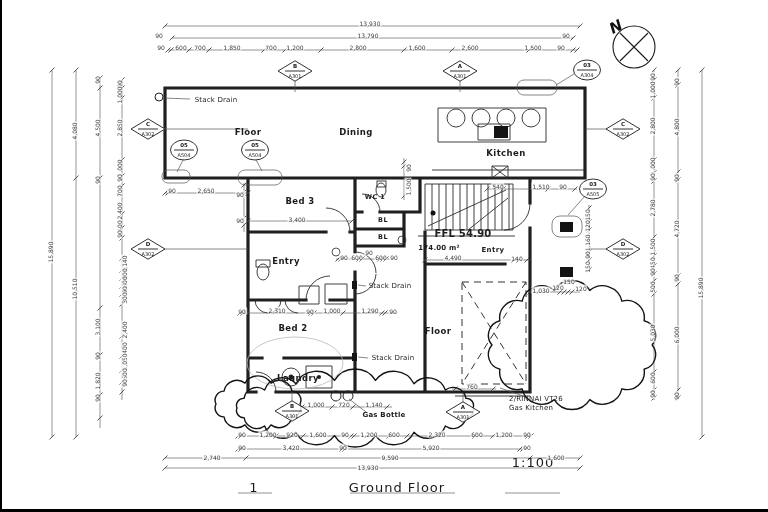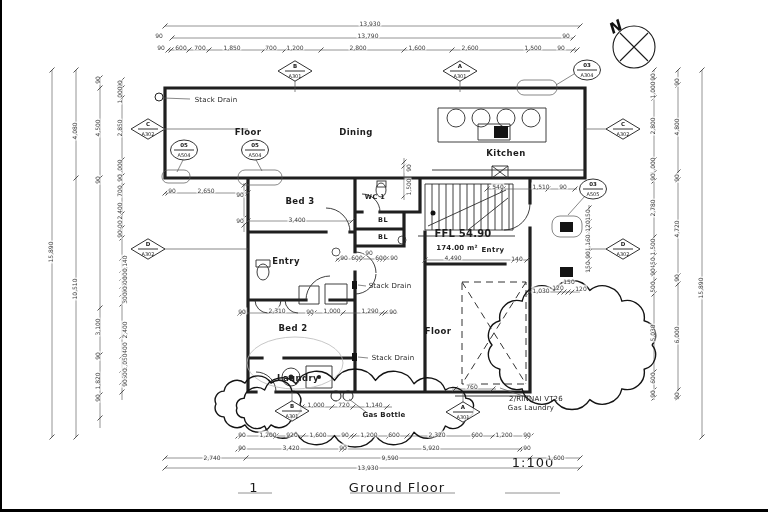--- a/index.html
+++ b/index.html
@@ -314,23 +314,23 @@
     <span class="lbl room" style="left: 286px; top: 261px;">Entry</span>
     <span class="lbl room" style="left: 293px; top: 328px;">Bed 2</span>
     <span class="lbl room" style="left: 298px; top: 378px;">Laundry</span>
     <span class="lbl room" style="left: 438px; top: 331px;">Floor</span>
     <span class="lbl room" style="left: 493px; top: 250px; font-size: 7px;">Entry</span>
     <span class="lbl ann" style="left: 216px; top: 100px;">Stack Drain</span>
     <span class="lbl ann" style="left: 390px; top: 286px;">Stack Drain</span>
     <span class="lbl ann" style="left: 393px; top: 358px;">Stack Drain</span>
     <span class="lbl ann bold" style="left: 384px; top: 415px;">Gas Bottle</span>
     <span class="lbl ann" style="left: 536px; top: 399px;">2/RINNAI VT26</span>
-    <span class="lbl ann" style="left: 531px; top: 408px;">Gas Laundry</span>
+    <span class="lbl ann" style="left: 531px; top: 408px;">Gas Kitchen</span>
     <span class="lbl ann bold" style="left: 463px; top: 233px; font-size: 10px; text-align: center;">FFL 54.90</span>
-    <span class="lbl ann bold" style="left: 457px; top: 248px; font-size: 7px;">174.00 m²</span>
+    <span class="lbl ann bold" style="left: 439px; top: 248px; font-size: 7px;">174.00 m²</span>
     <span class="lbl dim" style="left: 370px; top: 23px;">13,930</span>
     <span class="lbl dim" style="left: 368px; top: 35px;">13,790</span>
     <span class="lbl dim" style="left: 159px; top: 35px;">90</span>
     <span class="lbl dim" style="left: 566px; top: 35px;">90</span>
     <span class="lbl dim" style="left: 161px; top: 47px;">90</span>
     <span class="lbl dim" style="left: 181px; top: 47px;">600</span>
     <span class="lbl dim" style="left: 200px; top: 47px;">700</span>
     <span class="lbl dim" style="left: 232px; top: 47px;">1,850</span>
     <span class="lbl dim" style="left: 271px; top: 47px;">700</span>
     <span class="lbl dim" style="left: 295px; top: 47px;">1,200</span>

